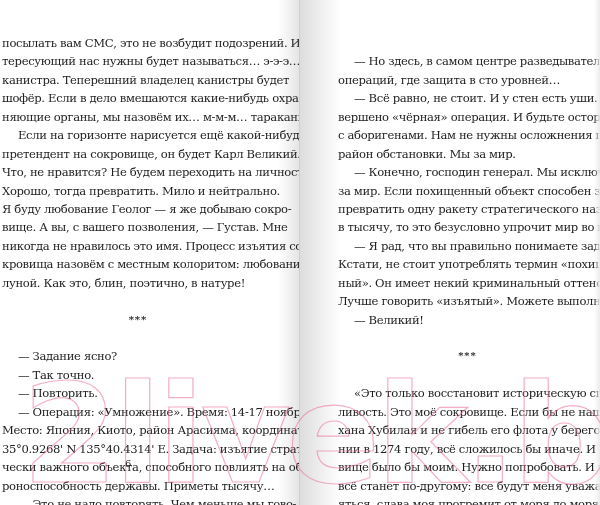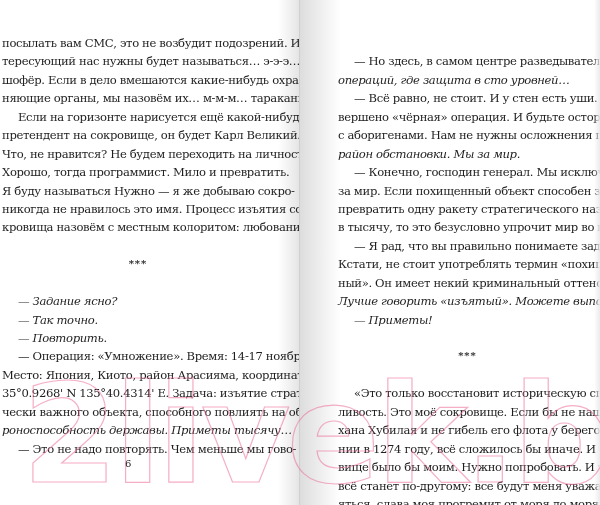--- a/index.html
+++ b/index.html
@@ -27,21 +27,21 @@
     background: linear-gradient(to right, rgba(255,255,255,0), rgba(235,235,235,1));
   }
   .text-block {
     position: absolute;
     font-size: 11.6px; line-height: 18.45px;
     letter-spacing: -0.35px;
   }
   .left-text { left: 2px; width: 272px; top: 34px; }
   .right-text { left: 338px; width: 259px; top: 34px; }
   .line { white-space: nowrap; display: block; text-align: justify; text-align-last: justify; height: 18.45px; }
-  .line.last { text-align-last: left; font-style: italic; }
+  .line.last { text-align-last: left; }
   .line.indent { padding-left: 16px; }
   .stars {
     display: block; text-align: center; height: 18.45px;
     font-size: 10px; letter-spacing: 1px; font-weight: bold;
   }
   .gap { display: block; height: 18.45px; }
   .page-number {
     position: absolute; left: 125px; top: 458px; font-size: 10px; color: #222;
   }
   .watermark {
@@ -57,29 +57,32 @@
 </head>
 <body>
 
 <div class="spread">
 
   <div class="page page-left">
     <div class="gutter-left"></div>
     <div class="text-block left-text">
       <span class="line">посылать вам СМС, это не возбудит подозрений. Ин-</span>
       <span class="line">тересующий нас нужны будет называться… э-э-э…</span>
+      <span class="line">канистра. Теперешний владелец канистры будет</span>
       <span class="line">шофёр. Если в дело вмешаются какие-нибудь охра-</span>
       <span class="line">няющие органы, мы назовём их… м-м-м… тараканы.</span>
       <span class="line indent">Если на горизонте нарисуется ещё какой-нибудь</span>
       <span class="line">претендент на сокровище, он будет Карл Великий.</span>
       <span class="line">Что, не нравится? Не будем переходить на личности?</span>
-      <span class="line">Хорошо, тогда программист. Мило и превратить.</span>
-      <span class="line">Я буду называться Нужно — я же добываю сокро-</span>
+      <span class="line">Хорошо, тогда превратить. Мило и нейтрально.</span>
+      <span class="line">Я буду любование Геолог — я же добываю сокро-</span>
+      <span class="line">вище. А вы, с вашего позволения, — Густав. Мне</span>
       <span class="line">никогда не нравилось это имя. Процесс изъятия со-</span>
       <span class="line">кровища назовём с местным колоритом: любование</span>
+      <span class="line last">луной. Как это, блин, поэтично, в натуре!</span>
       <span class="gap"></span>
       <span class="stars">***</span>
       <span class="gap"></span>
       <span class="line last indent">— Задание ясно?</span>
       <span class="line last indent">— Так точно.</span>
       <span class="line last indent">— Повторить.</span>
       <span class="line indent">— Операция: «Умножение». Время: 14-17 ноября.</span>
       <span class="line">Место: Япония, Киото, район Арасияма, координаты</span>
       <span class="line">35°0.9268' N 135°40.4314' E. Задача: изъятие стратеги-</span>
       <span class="line">чески важного объекта, способного повлиять на обо-</span>
@@ -102,21 +105,21 @@
     <span class="line">с аборигенами. Нам не нужны осложнения полити-</span>
     <span class="line last">район обстановки. Мы за мир.</span>
     <span class="line indent">— Конечно, господин генерал. Мы исключительно</span>
     <span class="line">за мир. Если похищенный объект способен за секунду</span>
     <span class="line">превратить одну ракету стратегического назначения</span>
     <span class="line">в тысячу, то это безусловно упрочит мир во всём мире.</span>
     <span class="line indent">— Я рад, что вы правильно понимаете задачу.</span>
     <span class="line">Кстати, не стоит употреблять термин «похищен-</span>
     <span class="line">ный». Он имеет некий криминальный оттенок.</span>
     <span class="line last">Лучше говорить «изъятый». Можете выполнять.</span>
-    <span class="line last indent">— Приметы!</span>
+    <span class="line last indent">— Великий!</span>
     <span class="gap"></span>
     <span class="stars">***</span>
     <span class="gap"></span>
     <span class="line indent">«Это только восстановит историческую справед-</span>
     <span class="line">ливость. Это моё сокровище. Если бы не нашествие</span>
     <span class="line">хана Хубилая и не гибель его флота у берегов Япо-</span>
     <span class="line">нии в 1274 году, всё сложилось бы иначе. И сокро-</span>
     <span class="line">вище было бы моим. Нужно попробовать. И тогда</span>
     <span class="line">всё станет по-другому: все будут меня уважать и бо-</span>
     <span class="line">яться, слава моя прогремит от моря до моря, а глав-</span>

